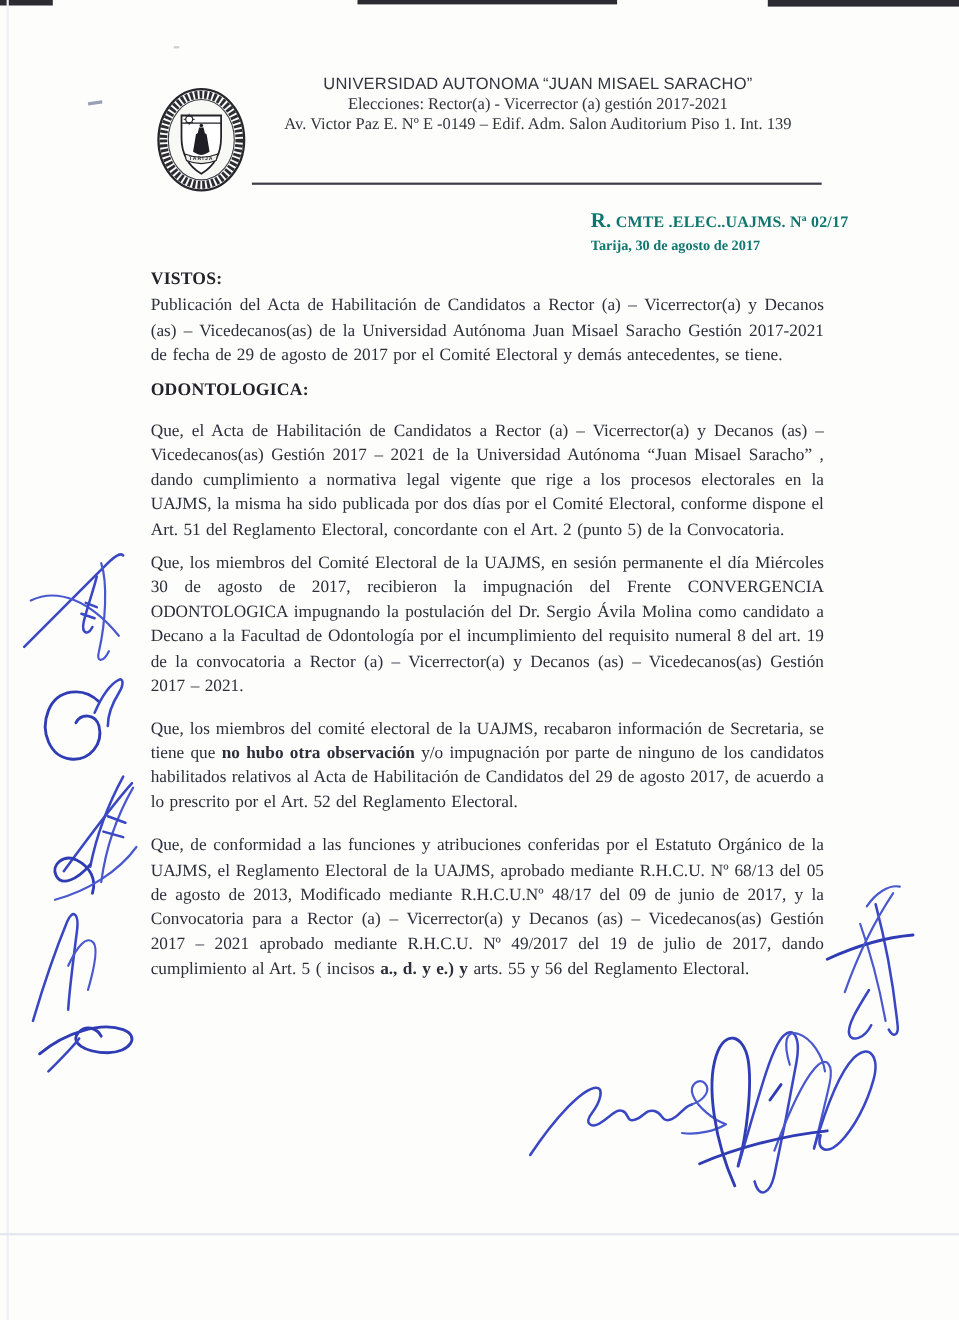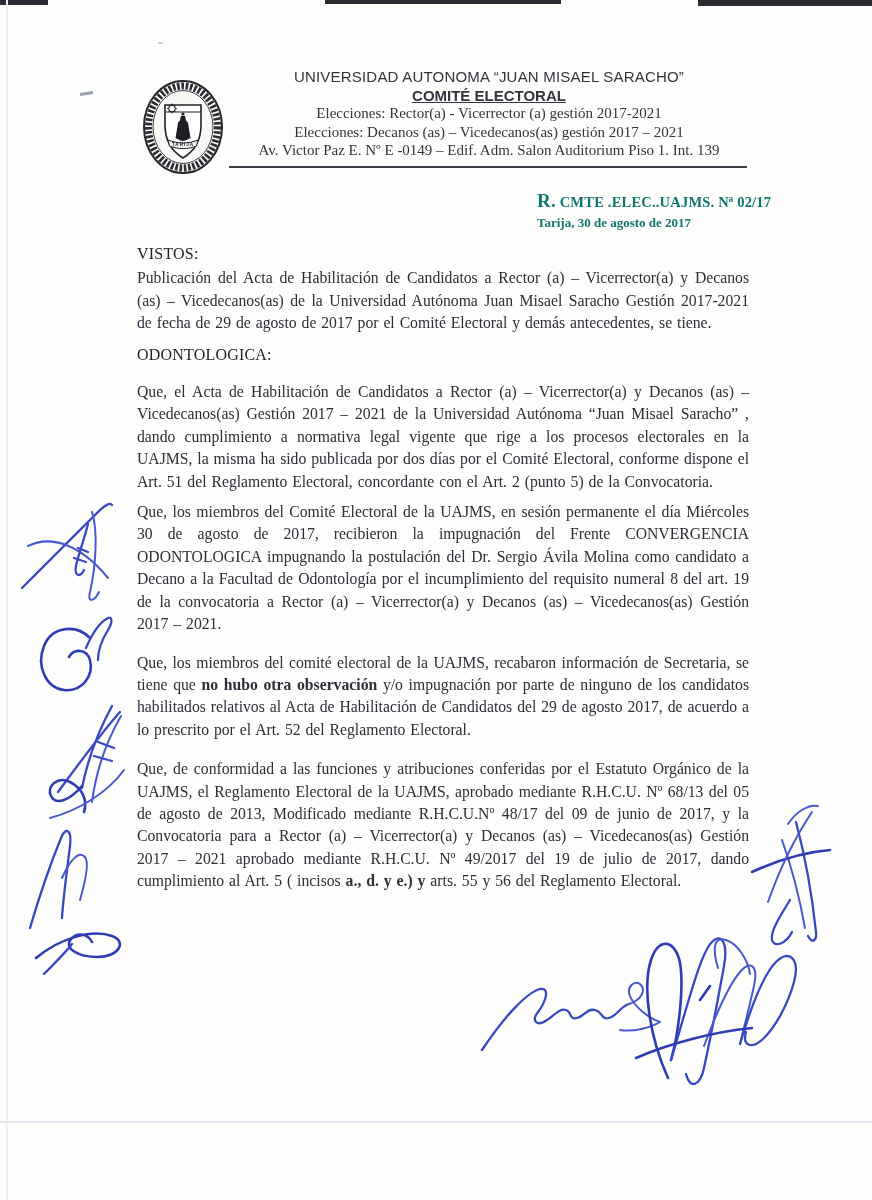--- a/index.html
+++ b/index.html
@@ -41,21 +41,21 @@
 
   
   .doc-body{
     position:absolute;left:137px;top:243px;width:612px;
     font-size:15.7px;line-height:22.4px;
     text-align:justify;
     color:#2d2e39;
     word-spacing:1px;
   }
   .doc-body h3{
-    font-size:16px;margin:0;padding:0;font-weight:normal;color:#23232b;
+    font-size:16px;margin:0;padding:0;font-weight:bold;color:#23232b;
     text-align:left;letter-spacing:.2px;
   }
   .doc-body p{margin:0;}
   .p-vistos{margin-top:2px !important;}
   .h-considerando{margin-top:9px !important;}
   .p-c1{margin-top:15px !important;}
   .p-c2{margin-top:8px !important;}
   .p-c3{margin-top:12px !important;}
   .p-c4{margin-top:16px !important;}
   .p-c5{margin-top:17px !important;}
@@ -100,23 +100,21 @@
     </g>
     <path d="M40 38 h4 l1.5 6 h-7 Z" fill="#1e1e24"></path>
     <path d="M37 45 c0 -3.5 10 -3.5 10 0 l2.5 15 c-7.5 4 -7.5 4 -15 0 Z" fill="#1e1e24"></path>
     <circle cx="42" cy="36" r="1.6" fill="#1e1e24"></circle>
     <path d="M27 62 C37 66 47 66 57 62 l-1.5 6 C47 71.5 37 71.5 28.5 68 Z" fill="#efefe9" stroke="#222228" stroke-width="1"></path>
     <text x="42" y="67.8" text-anchor="middle" font-size="4.6" letter-spacing="1" fill="#1d1d23" font-family="Liberation Sans, sans-serif" font-weight="bold">TARIJA</text>
   </svg>
 
   <div class="letterhead">
     <div class="uni">UNIVERSIDAD AUTONOMA “JUAN MISAEL SARACHO”</div>
-    <div><span class="committee">COMITÉ ELECTORAL</span></div>
     <div class="line">Elecciones: Rector(a) - Vicerrector (a) gestión 2017-2021</div>
-    <div class="line">Elecciones: Decanos (as) – Vicedecanos(as)  gestión 2017 – 2021</div>
     <div class="line">Av. Victor Paz E. Nº E -0149 – Edif. Adm. Salon Auditorium Piso 1.   Int. 139</div>
   </div>
   <div class="head-rule"></div>
 
   <div class="refblock">
     <div class="ref-number"><span class="big-r">R.</span><span> CMTE .ELEC..UAJMS. Nª 02/17</span></div>
     <div class="ref-date">Tarija, 30 de agosto   de 2017</div>
   </div>
 
   <div class="doc-body">

